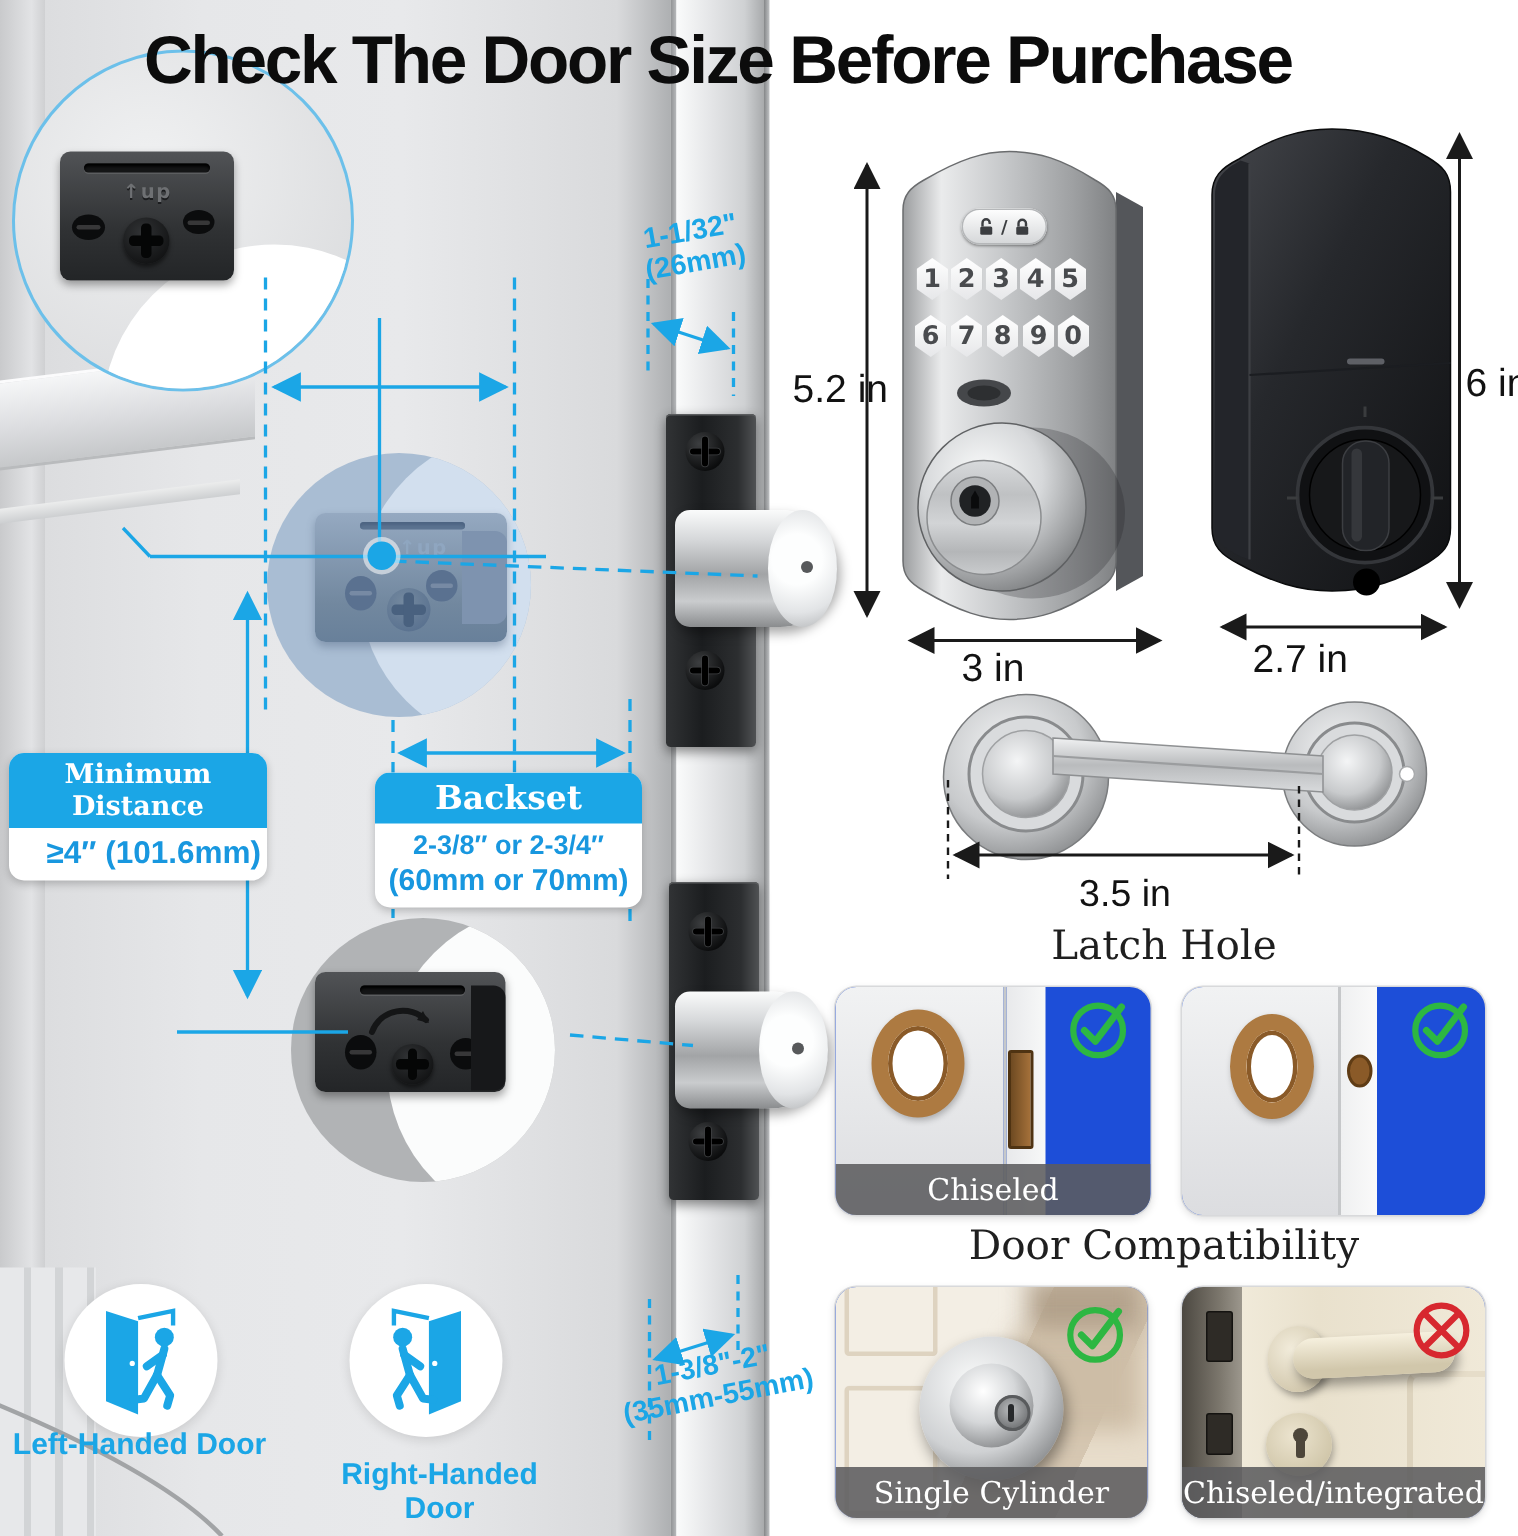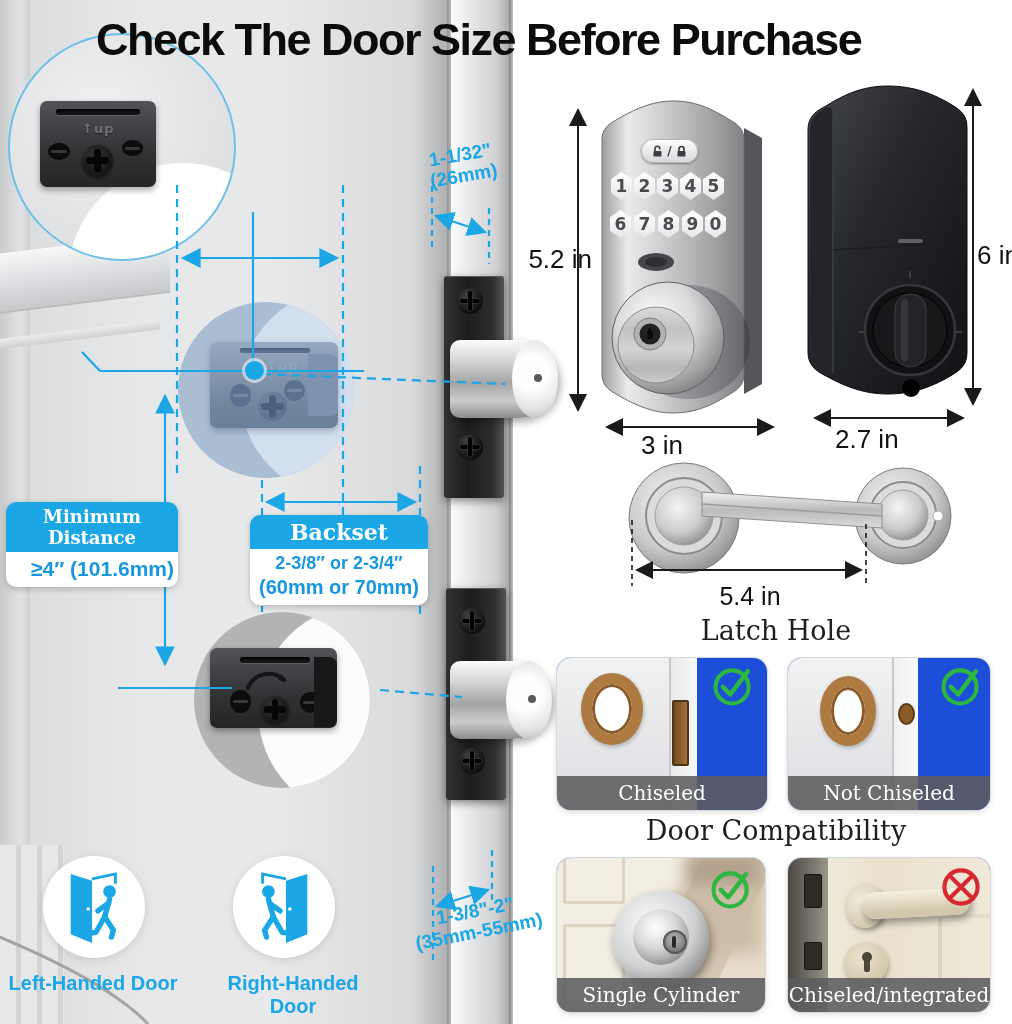--- a/index.html
+++ b/index.html
@@ -126,21 +126,21 @@
   #lock-oval{left:641px;top:139px;width:57px;height:24px;border-radius:13px;
        background:linear-gradient(180deg,#ffffff,#d4d6d8);box-shadow:0 1px 2px rgba(0,0,0,.4), inset 0 0 0 1px #b5b7b9;
        display:flex;align-items:center;justify-content:center;gap:3px;color:#3c3e41;font:700 12px "DejaVu Sans",sans-serif;}
 
   
   .hand-circle{border-radius:50%;background:#fff;box-shadow:0 2px 8px rgba(0,0,0,.12);
        display:flex;align-items:center;justify-content:center;}
   #hand-left{left:43px;top:856px;width:102px;height:102px;}
   #hand-right{left:233px;top:856px;width:102px;height:102px;}
   .hand-label{color:var(--accent);font-weight:700;font-size:20px;text-align:center;}
-  #hand-left-lbl{left:8px;top:972px;width:170px;}
+  #hand-left-lbl{left:8px;top:952px;width:170px;}
   #hand-right-lbl{left:208px;top:972px;width:170px;}
 
   
   .card{border-radius:14px;overflow:hidden;background:#1d4ed8;box-shadow:0 0 0 1px #d8d9db, 0 2px 6px rgba(0,0,0,.15);}
   #card-chis{left:557px;top:658px;width:210px;height:152px;}
   #card-nchis{left:788px;top:658px;width:202px;height:152px;}
   #card-single{left:557px;top:858px;width:208px;height:154px;}
   #card-mort{left:788px;top:858px;width:202px;height:154px;}
   .caption{position:absolute;left:0;right:0;bottom:0;height:34px;line-height:34px;
        background:rgba(92,92,95,.88);color:#fff;text-align:center;
@@ -447,21 +447,21 @@
   </div>
   <div class="abs dim-rot" id="dim-bot">
     <div>1-3/8"-2"</div>
     <div>(35mm-55mm)</div>
   </div>
 
   <div class="abs dim-label" id="lbl-52">5.2 in</div>
   <div class="abs dim-label" id="lbl-3">3 in</div>
   <div class="abs dim-label" id="lbl-6">6 in</div>
   <div class="abs dim-label" id="lbl-27">2.7 in</div>
-  <div class="abs dim-label" id="lbl-54">5.4 in</div>
+  <div class="abs dim-label" id="lbl-54">3.5 in</div>
   <div class="abs serif-head" id="lbl-latch-hole">Latch Hole</div>
   <div class="abs serif-head" id="lbl-compat">Door Compatibility</div>
 
   <div class="abs hand-circle" id="hand-left">
     <svg width="70" height="78" viewBox="0 0 72 80" style="color:var(--accent)">
       <path d="M12,6 L34,13 L34,77 L12,68 Z" fill="currentColor"></path>
       <circle cx="30" cy="42" r="1.8" fill="#fff"></circle>
       <path d="M34,11 L58,6 L58,16" fill="none" stroke="currentColor" stroke-width="3"></path>
       <circle cx="52" cy="24" r="6.5" fill="currentColor"></circle>
       <g fill="none" stroke="currentColor" stroke-width="5.5" stroke-linecap="round" stroke-linejoin="round">
@@ -507,21 +507,20 @@
     <div class="cwall" style="width:104px;"></div>
     <div class="chole" style="left:32px;top:18px;width:34px;height:48px;"></div>
     <div class="cstrip" style="left:104px;width:24px;background:linear-gradient(90deg,#eff0f1,#fafafa);"></div>
     <div class="smallhole" style="left:110px;top:45px;width:13px;height:18px;"></div>
     <div class="status" style="left:150px;top:5px;color:var(--check-green)">
       <svg width="46" height="46" viewBox="0 0 50 50">
         <circle cx="24" cy="26" r="18" fill="none" stroke="currentColor" stroke-width="4.5"></circle>
         <path d="M14,26 L22,34 L41,9" fill="none" stroke="currentColor" stroke-width="5" stroke-linecap="round" stroke-linejoin="round"></path>
       </svg>
     </div>
-    <div class="caption">Not Chiseled</div>
   </div>
 
   <div class="abs card" id="card-single">
     <div class="scene">
       <div class="sc-blur2"></div>
       <div class="sc-blur1"></div>
       <div class="sc-mold2"></div>
       <div class="sc-mold"></div>
       <div class="sc-rosette"></div>
       <div class="sc-knob"></div>

